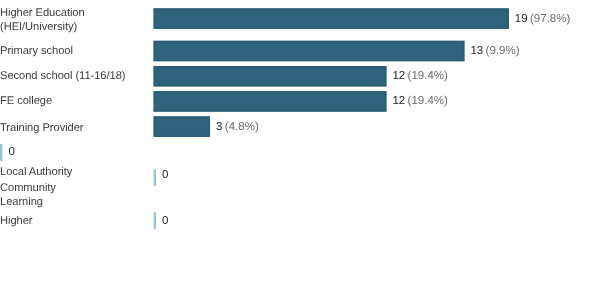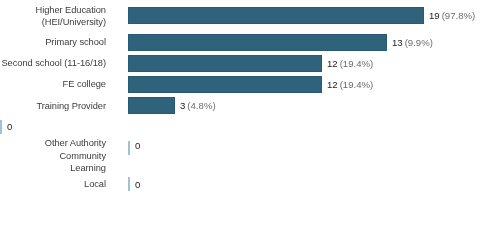--- a/index.html
+++ b/index.html
@@ -37,21 +37,20 @@
   }
   
   .bar-row.h1 { height: 22px; }
   
   .bar-row.h2 { height: 37px; }
   .bar-row.h2.first { height: 33px; }
 
   .cat-label {
     width: 128px;
     flex: 0 0 128px;
-    text-align: right;
     padding-right: 22px;
     box-sizing: border-box;
     font-size: 9.3px;
     line-height: 12.2px;
     color: #3c3c3c;
     letter-spacing: -0.05px;
     white-space: pre-line;
   }
   .plot {
     position: relative;
@@ -149,32 +148,32 @@
     <div class="bar-row h1">
       <div class="plot">
         <div class="zero-stub"></div>
         <div class="val-label">
           <span class="val-num">0</span>
         </div>
       </div>
     </div>
 
     <div class="bar-row h2">
-      <div class="cat-label">Other Authority Community
+      <div class="cat-label">Local Authority Community
 Learning</div>
       <div class="plot">
         <div class="zero-stub" style="align-self:flex-start;margin-top:4px"></div>
         <div class="val-label" style="align-self:flex-start;margin-top:3px">
           <span class="val-num">0</span>
         </div>
       </div>
     </div>
 
     <div class="bar-row h1">
-      <div class="cat-label">Local</div>
+      <div class="cat-label">Higher</div>
       <div class="plot">
         <div class="zero-stub"></div>
         <div class="val-label">
           <span class="val-num">0</span>
         </div>
       </div>
     </div>
 
   </div>
 </div>

